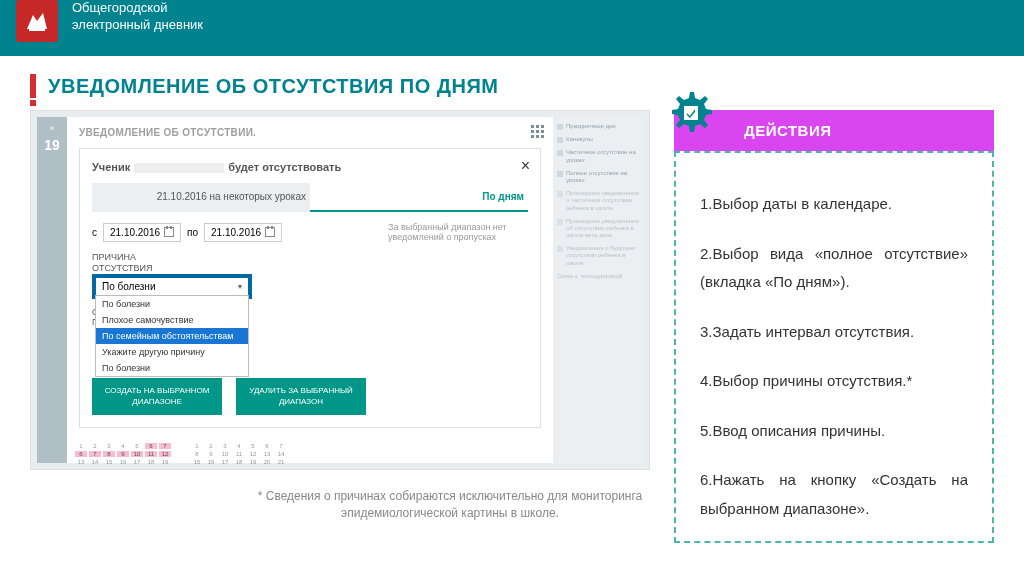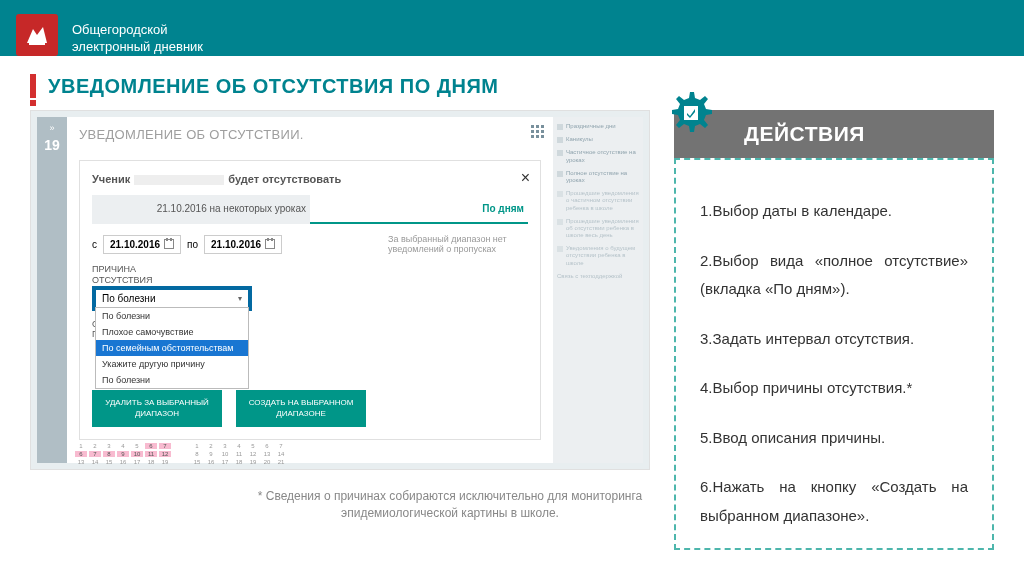--- a/index.html
+++ b/index.html
@@ -1,49 +1,49 @@
 <!DOCTYPE html>
 <html><head>
 <meta charset="utf-8">
 <style>
   * { box-sizing: border-box; margin: 0; padding: 0; }
   body { font-family: Arial, sans-serif; background: #fff; width: 1024px; height: 576px; overflow: hidden; position: relative; }
   
-  .top-banner { background: #00838f; color: #fff; height: 56px; display: flex; align-items: flex-end; padding: 0 16px; }
+  .top-banner { background: #00838f; color: #fff; height: 56px; display: flex; align-items: flex-start; padding: 0 16px; }
   .logo { width: 42px; height: 42px; background: #c62828; border-radius: 3px; margin-right: 14px; display: flex; align-items: center; justify-content: center; }
   .logo svg { width: 32px; height: 32px; }
   .banner-text { font-size: 13px; line-height: 1.3; }
   
   .main-title-row { display: flex; align-items: center; padding: 18px 30px 12px; }
   .exclaim { width: 6px; height: 24px; background: #d32f2f; margin-right: 12px; position: relative; }
   .exclaim::after { content:""; position:absolute; bottom:-8px; left:0; width:6px; height:6px; background:#d32f2f; }
   .main-title { color: #00838f; font-size: 20px; font-weight: bold; letter-spacing: 0.5px; }
   
   .content-wrap { display: flex; padding: 0 30px; gap: 24px; }
   
   .app-outer { background: #e8eef0; border: 1px solid #e0e0e0; padding: 6px; width: 620px; height: 360px; position: relative; overflow:hidden; }
   .app-inner { display: flex; height: 100%; }
   .leftbar { width: 30px; background: #b0bec5; color:#fff; font-size:9px; text-align:center; padding-top:6px; }
   .leftbar .daynum { font-size:14px; font-weight:bold; margin-top:4px; }
   .app-body { flex:1; background:#fff; padding: 10px 12px; position:relative; }
-  .app-header { color:#9e9e9e; font-size:13px; font-weight:normal; margin-bottom:18px; letter-spacing:0.3px; }
+  .app-header { color:#9e9e9e; font-size:10px; font-weight:bold; margin-bottom:10px; letter-spacing:0.3px; }
   .grid-icon { position:absolute; top:8px; right:8px; width:14px; height:14px; display:grid; grid-template-columns:repeat(3,3px); grid-template-rows:repeat(3,3px); gap:2px; }
   .grid-icon span { background:#78909c; }
   
   .dialog { border:1px solid #e0e0e0; padding:12px; position:relative; }
   .dialog .close { position:absolute; top:8px; right:10px; font-size:16px; color:#333; cursor:pointer; }
   .student-row { font-size:11px; color:#555; margin-bottom:10px;font-weight:bold; }
   .student-row .redact { display:inline-block; width:90px; height:10px; background:#eee; vertical-align:middle; margin:0 4px; }
   
   .tabs { display:flex; margin-bottom:10px; }
   .tab { flex:1; text-align:right; font-size:10px; padding:8px 4px; background:#eceff1; color:#555; cursor:pointer; }
   .tab.active { background:#fff; color:#009688; border-bottom:2px solid #009688; font-weight:bold; }
   
   .date-row { display:flex; align-items:center; gap:6px; margin-bottom:8px; font-size:10px; }
-  .date-input { border:1px solid #ccc; padding:3px 6px; font-size:10px; display:flex; align-items:center; gap:4px; background:#fff;font-weight:bold; }
+  .date-input { border:1px solid #ccc; padding:3px 6px; font-size:10px; display:flex; align-items:center; gap:4px; background:#fff; }
   .cal-icon { width:10px; height:10px; border:1px solid #888; display:inline-block; position:relative; }
   .cal-icon::before { content:""; position:absolute; top:-2px; left:1px; width:2px; height:3px; background:#888; }
   .cal-icon::after { content:""; position:absolute; top:-2px; right:1px; width:2px; height:3px; background:#888; }
   .hint { font-size:9px; color:#999; margin-left:auto; max-width:140px; }
   
   .field-row { display:flex; margin-bottom:6px; font-size:9px;flex-direction:column; }
   .field-label { width:80px; color:#555; text-transform:uppercase; line-height:1.2; padding-top:2px; }
   .dropdown { border:4px solid #0369a1; width:160px; position:relative; }
   .dropdown-sel { padding:3px 6px; background:#fff; font-size:10px; display:flex; justify-content:space-between; align-items:center; }
   .dropdown-arrow { font-size:8px; color:#666; }
@@ -61,21 +61,21 @@
   
   .mini-cal { position:absolute; bottom:4px; left:44px; right:100px; display:flex; gap:20px; }
   .mc { display:grid; grid-template-columns:repeat(7, 12px); gap:2px; font-size:6px; color:#999; }
   .mc .d { text-align:center; }
   .mc .d.pink { background:#f8bbd0; color:#555; }
   
   
   .right-panel { flex:1; position:relative; }
   .gear-badge { position:absolute; top:-26px; left:-12px; width:56px; height:56px; display:flex; align-items:center; justify-content:center; }
   .gear-badge svg { width:56px; height:56px; }
-  .actions-head { background:#737373; color:#fff; padding:12px 4px 12px 70px; font-size:21px; font-weight:bold; letter-spacing:0.5px; }
+  .actions-head { background:#d946ef; color:#fff; padding:12px 4px 12px 70px; font-size:15px; font-weight:bold; letter-spacing:0.5px; }
   .actions-body { border:2px dashed #4db6ac; padding:16px 24px; font-size:15px; color:#333; line-height:1.9; text-align:justify; }
   .actions-body .step { margin-bottom:2px;margin-top:21px; }
   
   .footnote { position:absolute; bottom:54px; left:200px; width:500px; font-size:12px; color:#888; text-align:center; line-height:1.4; }
 </style>
 </head>
 <body>
 
 <div class="top-banner">
   <div class="logo">
@@ -150,22 +150,22 @@
                 <div class="opt sel">По семейным обстоятельствам</div>
                 <div class="opt">Укажите другую причину</div>
                 <div class="opt">По болезни</div>
               </div>
             </div>
           </div>
           <div class="field-row">
             <div class="field-label">ОПИСАНИЕ ПРИЧИНЫ</div>
           </div>
           <div class="btn-row">
+            <div class="btn">СОЗДАТЬ НА ВЫБРАННОМ ДИАПАЗОНЕ</div>
             <div class="btn">УДАЛИТЬ ЗА ВЫБРАННЫЙ ДИАПАЗОН</div>
-            <div class="btn">СОЗДАТЬ НА ВЫБРАННОМ ДИАПАЗОНЕ</div>
           </div>
         </div>
       </div>
       <div class="rightbar">
         <div class="ritem">
             <span class="rbox"></span>
             <span>Праздничные дни</span>
           </div>
         <div class="ritem">
             <span class="rbox"></span>

